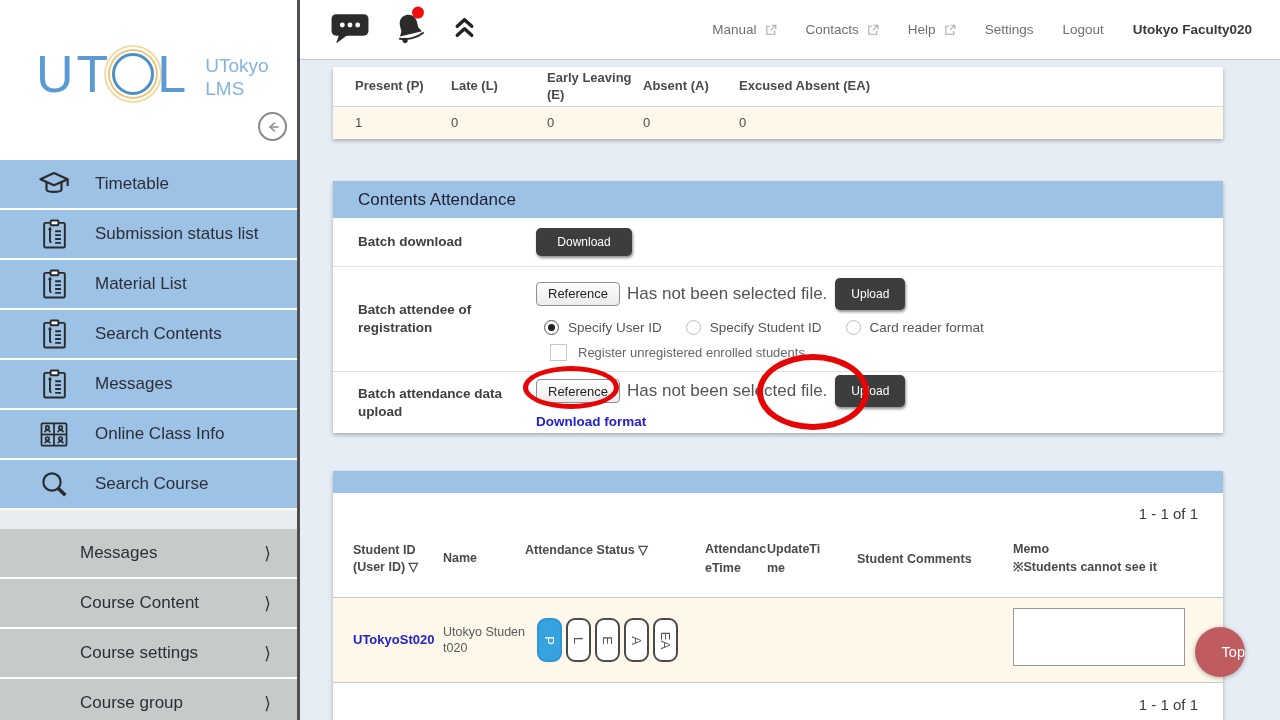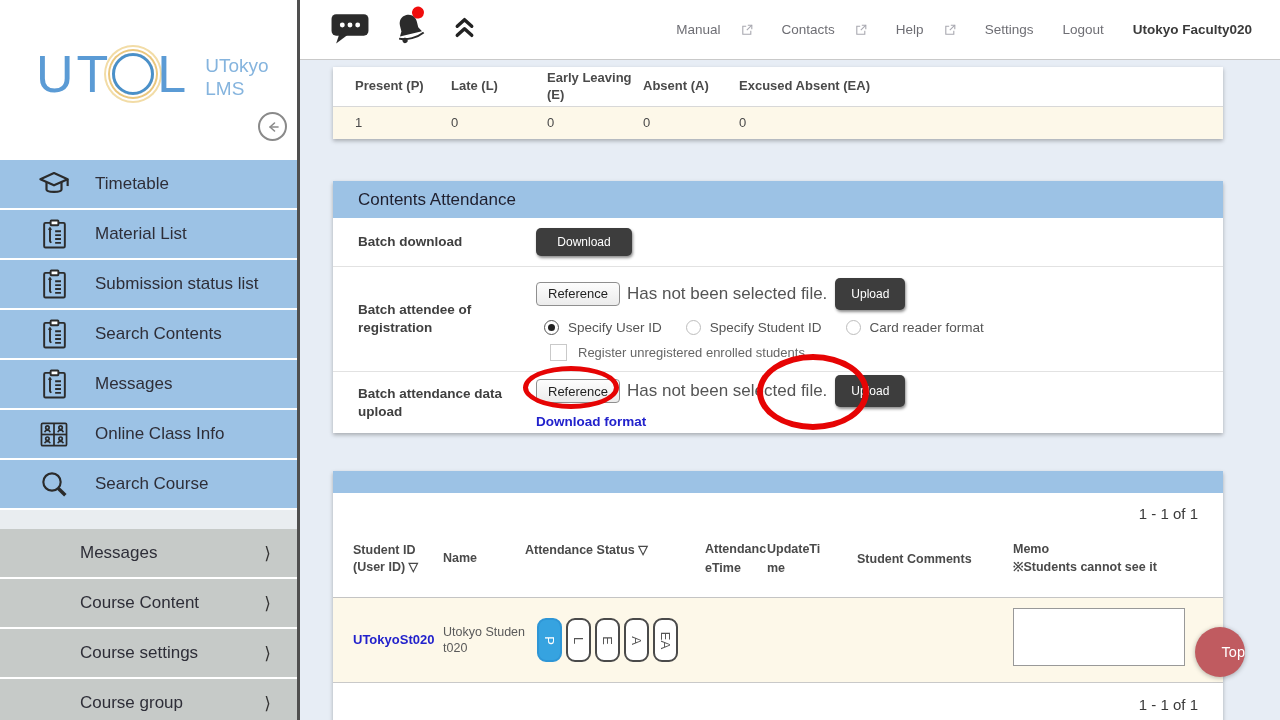--- a/index.html
+++ b/index.html
@@ -31,21 +31,21 @@
   
   .topbar { position:absolute; left:300px; right:0; top:0; height:60px; background:#fff;
             border-bottom:1px solid #C9C9C9; display:flex; align-items:center;
             padding:0 28px 0 30px; z-index:2; }
   .topbar-icons { display:flex; align-items:center; gap:24px; }
   .bell-wrap { position:relative; transform:rotate(-14deg); }
   .bell-dot { position:absolute; right:-2px; top:-2px; width:12px; height:12px;
               border-radius:50%; background:#F00D0D; }
   .topbar-right { margin-left:auto; display:flex; align-items:center; gap:29px;
                   font-size:13.5px; color:#6E6E74; }
-  .tb-link { display:flex; align-items:center; gap:20px; cursor:pointer; }
+  .tb-link { display:flex; align-items:center; gap:8px; cursor:pointer; }
   .tb-user { font-weight:bold; color:#3A3A3A; }
 
   
   .content { position:absolute; left:300px; top:60px; right:0; bottom:0; background:#E7EDF5;
              padding:7px 0 0 33px; overflow:hidden; }
   .card { width:890px; background:#fff; box-shadow:0 2px 4px rgba(0,0,0,.28); }
 
   
   .sum-head { display:flex; align-items:center; height:40px; border-bottom:1px solid #D8D8D8;
               font-size:13px; font-weight:bold; color:#4A4A4A; padding-left:22px; }
@@ -159,33 +159,33 @@
     <div class="nav-item">
       <span class="nav-icon">
         <svg width="29" height="31" viewBox="0 0 22 24" fill="none" stroke="#2b2b2b" stroke-width="1.5">
             <rect x="3" y="3" width="16" height="19" rx="1"></rect>
             <rect x="8" y="1.2" width="6" height="3.6" rx="0.5" fill="#fff"></rect>
             <path d="M7.5 8.5 L7.5 17 L8.3 18.5"></path>
             <path d="M6.6 8.5 L7.5 7.2 L8.4 8.5"></path>
             <path d="M11.5 9.5 h4.5 M11.5 12.5 h4.5 M11.5 15.5 h4.5 M11.5 18.5 h4.5"></path>
           </svg>
       </span>
-      <span class="nav-label">Material List</span>
+      <span class="nav-label">Submission status list</span>
     </div>
     <div class="nav-item">
       <span class="nav-icon">
         <svg width="29" height="31" viewBox="0 0 22 24" fill="none" stroke="#2b2b2b" stroke-width="1.5">
             <rect x="3" y="3" width="16" height="19" rx="1"></rect>
             <rect x="8" y="1.2" width="6" height="3.6" rx="0.5" fill="#fff"></rect>
             <path d="M7.5 8.5 L7.5 17 L8.3 18.5"></path>
             <path d="M6.6 8.5 L7.5 7.2 L8.4 8.5"></path>
             <path d="M11.5 9.5 h4.5 M11.5 12.5 h4.5 M11.5 15.5 h4.5 M11.5 18.5 h4.5"></path>
           </svg>
       </span>
-      <span class="nav-label">Submission status list</span>
+      <span class="nav-label">Material List</span>
     </div>
     <div class="nav-item">
       <span class="nav-icon">
         <svg width="29" height="31" viewBox="0 0 22 24" fill="none" stroke="#2b2b2b" stroke-width="1.5">
             <rect x="3" y="3" width="16" height="19" rx="1"></rect>
             <rect x="8" y="1.2" width="6" height="3.6" rx="0.5" fill="#fff"></rect>
             <path d="M7.5 8.5 L7.5 17 L8.3 18.5"></path>
             <path d="M6.6 8.5 L7.5 7.2 L8.4 8.5"></path>
             <path d="M11.5 9.5 h4.5 M11.5 12.5 h4.5 M11.5 15.5 h4.5 M11.5 18.5 h4.5"></path>
           </svg>

